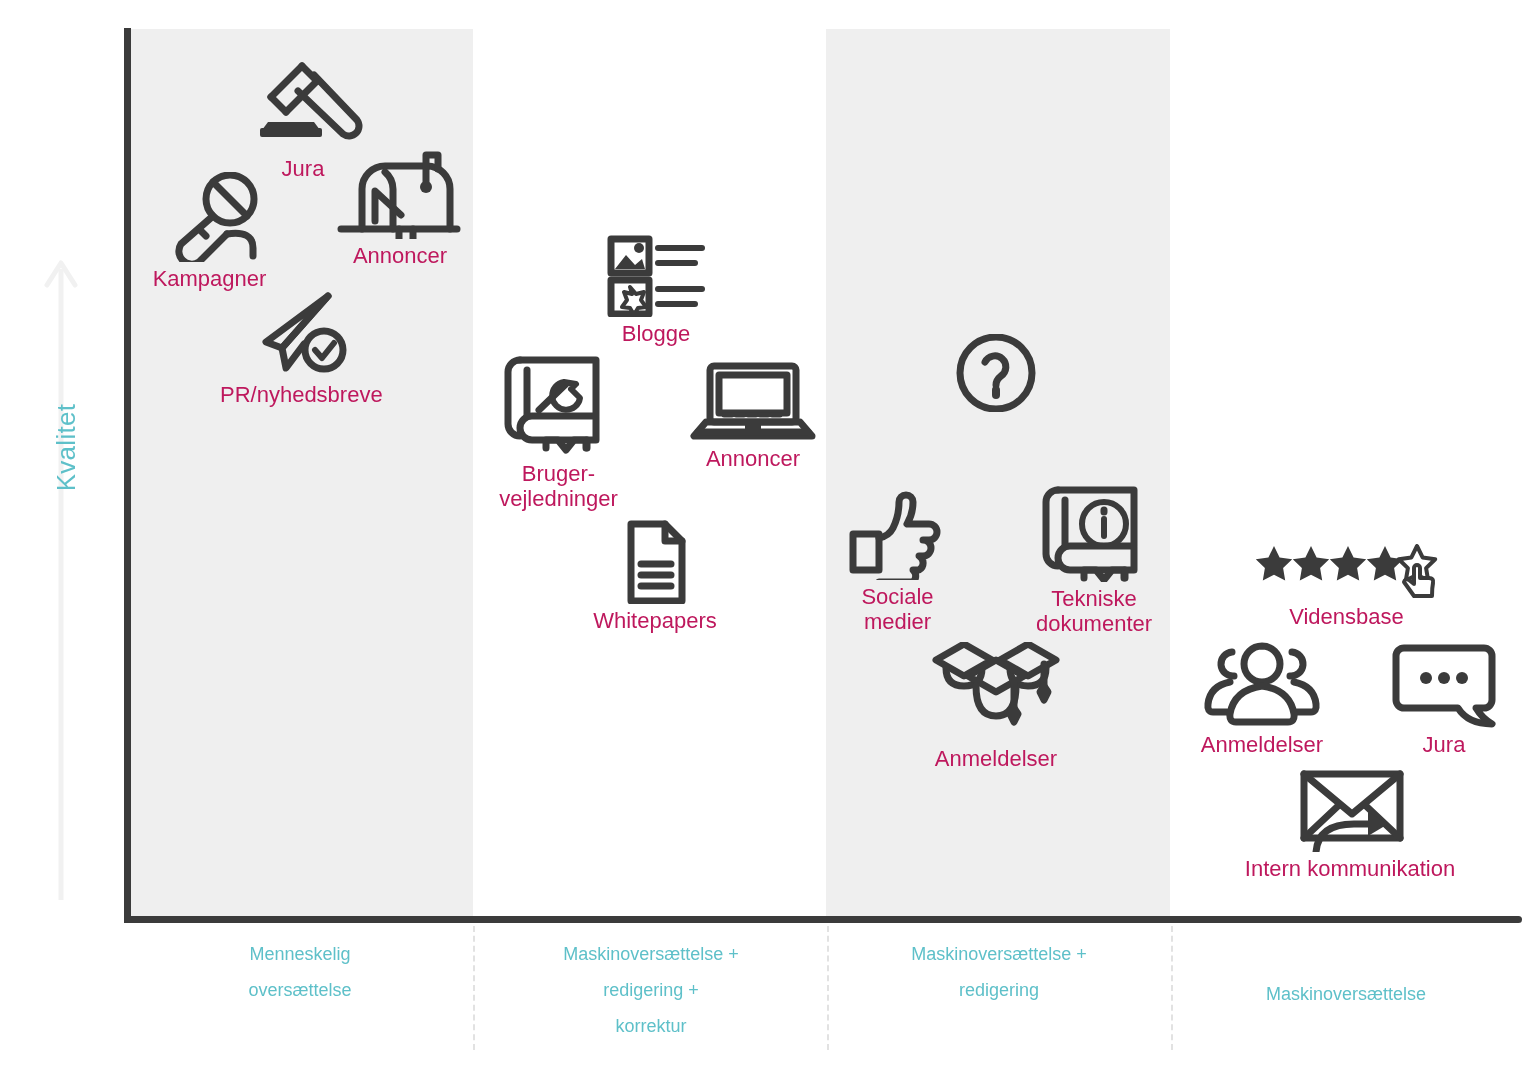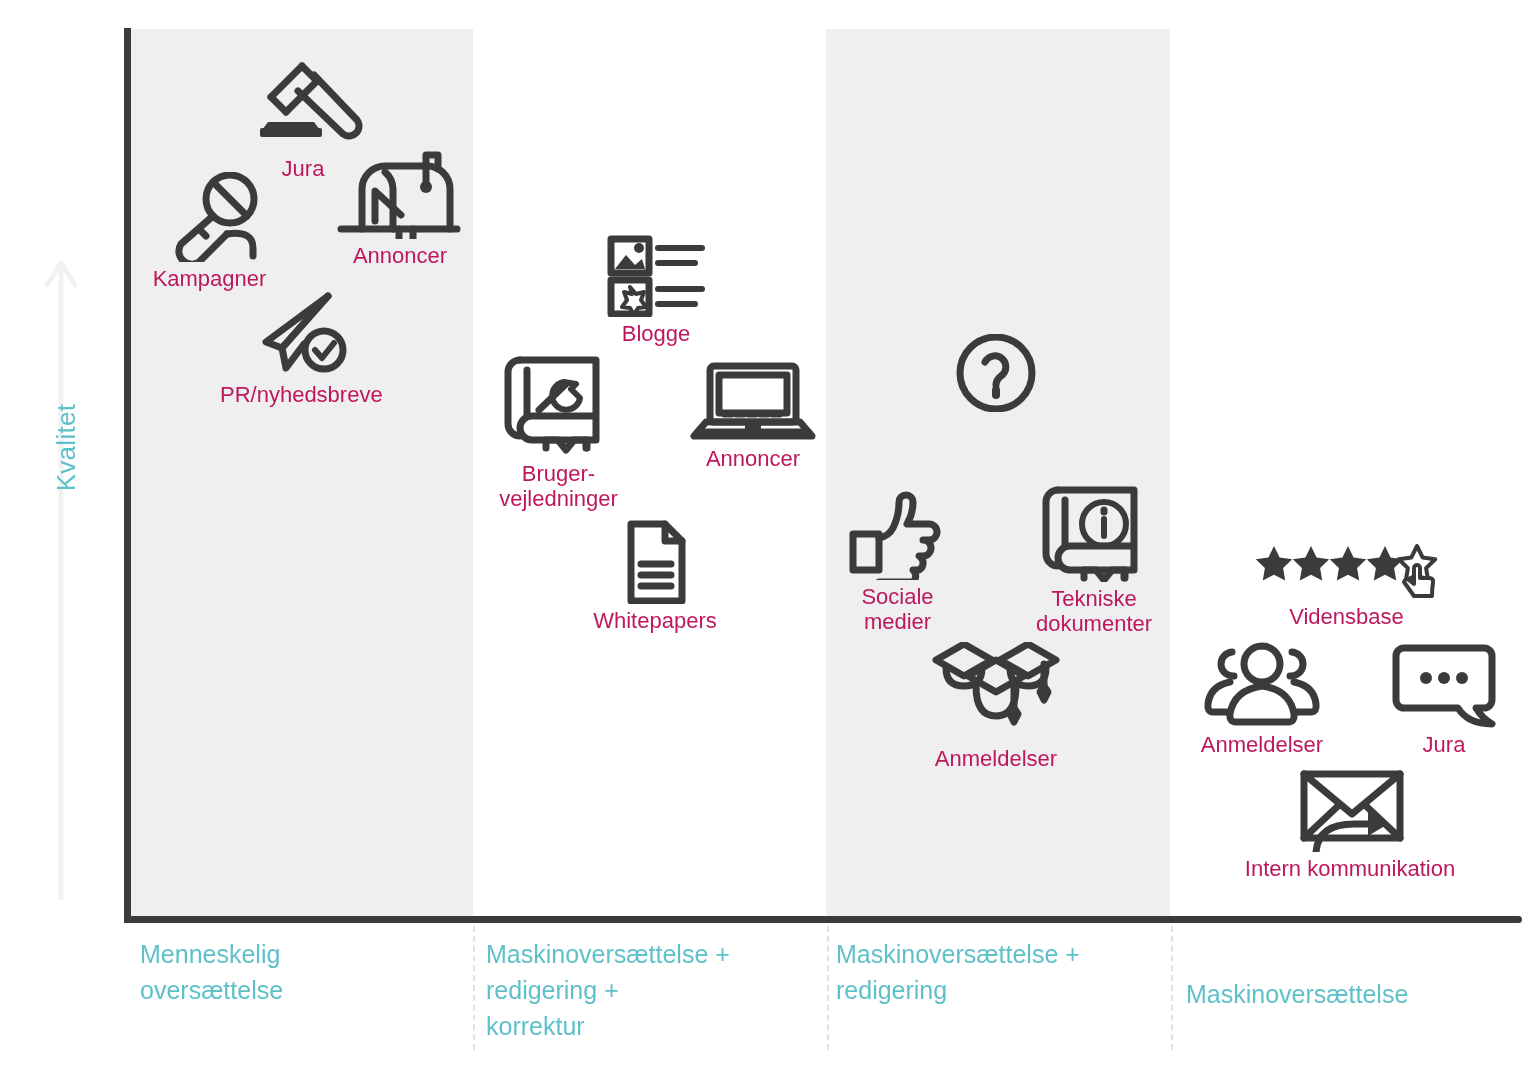--- a/index.html
+++ b/index.html
@@ -83,21 +83,22 @@
     border-left: 2px dashed #e2e2e2;
   }
   #sep-1 { left: 473px; }
   #sep-2 { left: 827px; }
   #sep-3 { left: 1171px; }
 
   
   .cat-label {
     position: absolute;
     top: 936px;
-    font-size: 25px;
+    text-align: center;
+    font-size: 18px;
     line-height: 36px;
     color: #5ec0c9;
     white-space: pre-line;
   }
   #cat-0 { left: 140px; width: 320px; }
   #cat-1 { left: 486px; width: 330px; }
   #cat-2 { left: 836px; width: 326px; }
   #cat-3 { left: 1186px; width: 320px; margin-top: 40px; }
 
   

